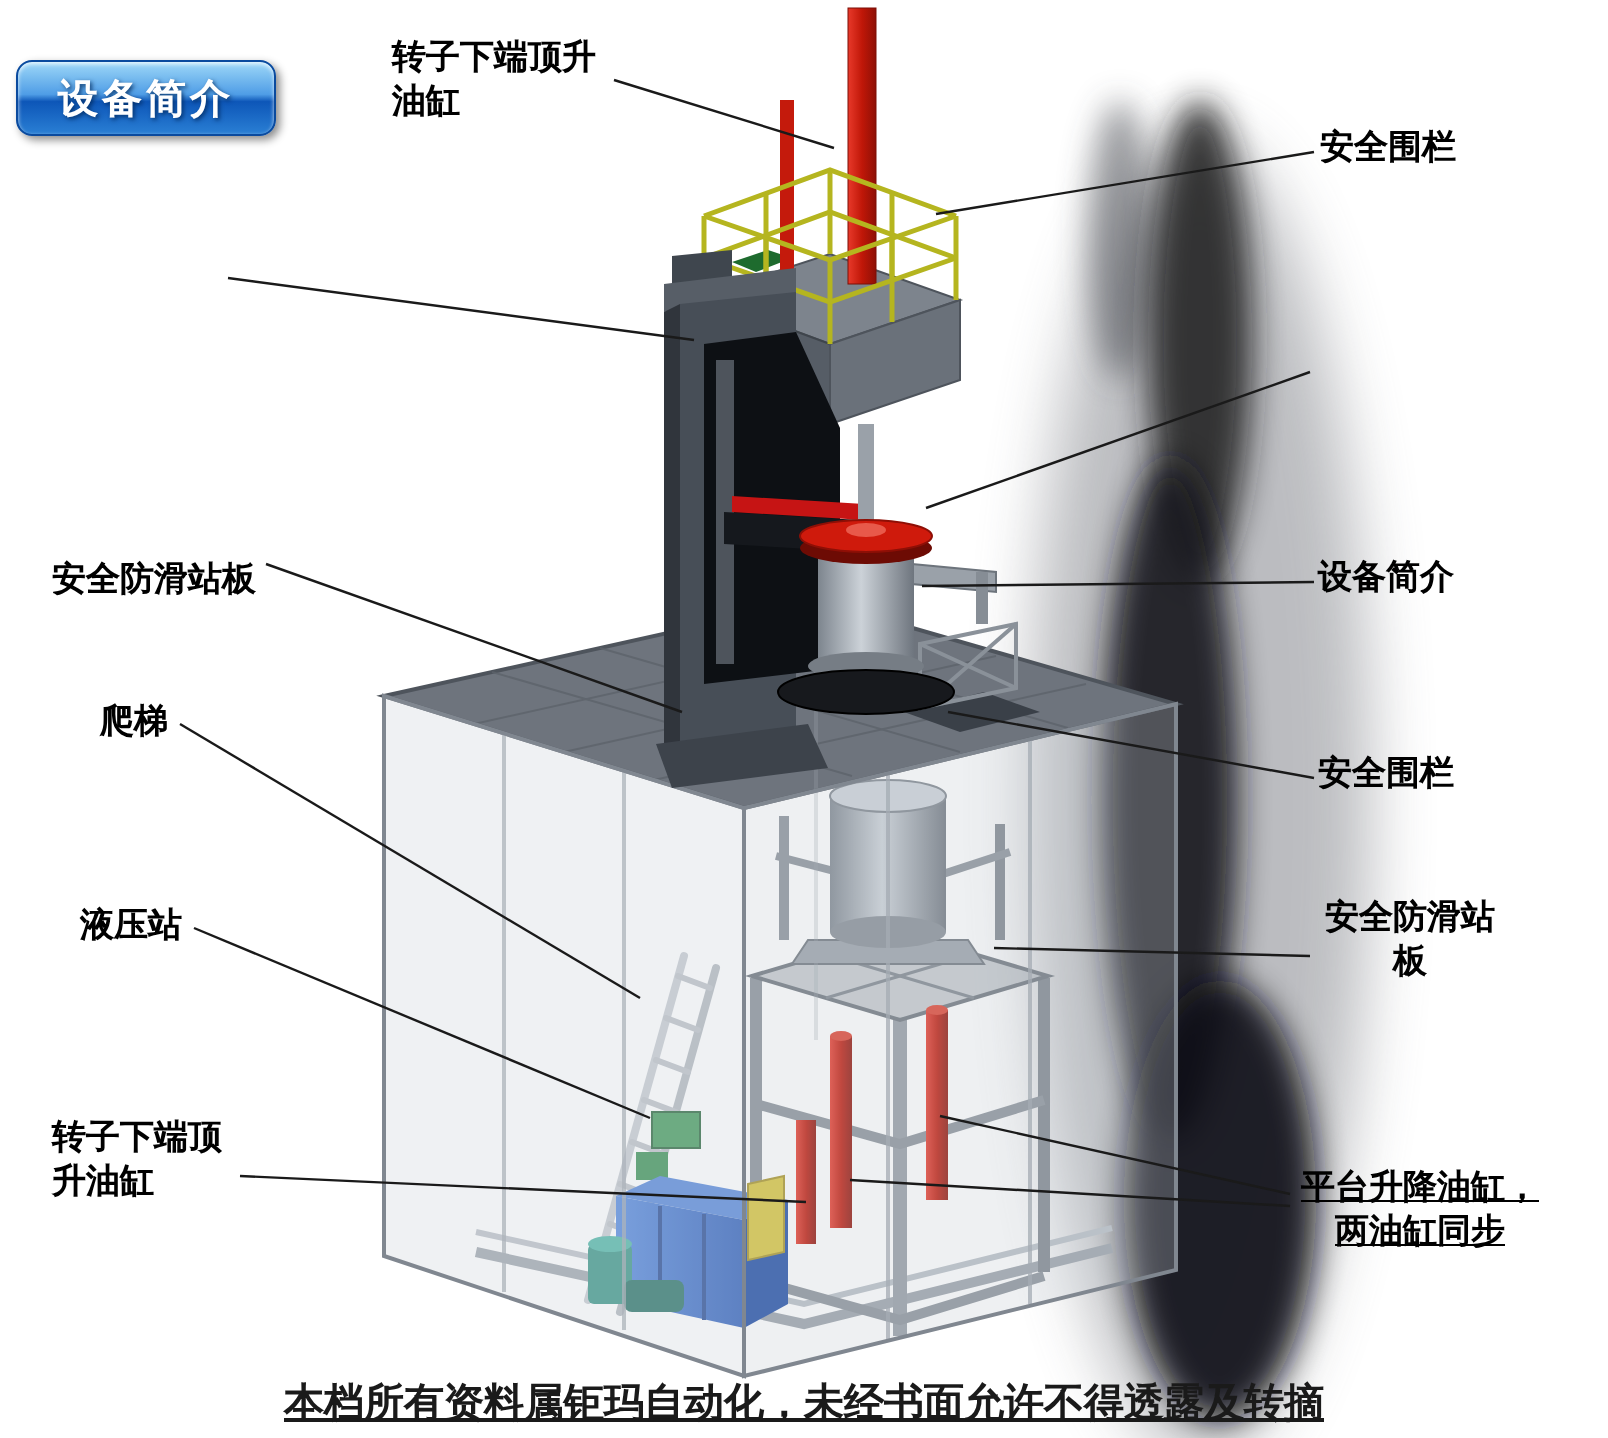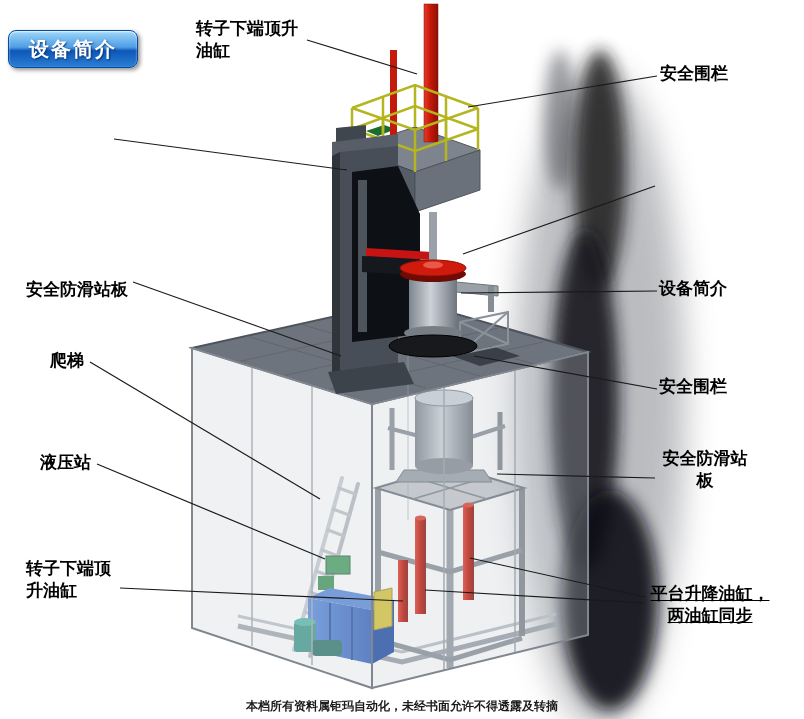--- a/index.html
+++ b/index.html
@@ -9,21 +9,21 @@
   .lbl{position:absolute;font-size:17px;font-weight:600;color:#000;line-height:1.32;z-index:5;}
   .lbl.right{text-align:center;}
   #badge{position:absolute;left:8px;top:30px;width:128px;height:36px;z-index:6;
          display:flex;align-items:center;justify-content:center;
          border-radius:8px;border:1px solid #0a4a9e;
          background:linear-gradient(180deg,#9ed8f8 0%,#4f9de6 45%,#0d56b8 55%,#2a7fd4 100%);
          box-shadow:2px 2px 4px rgba(0,0,0,0.45), inset 0 1px 2px rgba(255,255,255,0.8);
          color:#fff;font-size:20px;font-weight:bold;letter-spacing:2px;
          text-shadow:1px 1px 2px rgba(0,40,90,0.8);}
   #footer{position:absolute;left:0;bottom:4px;width:100%;text-align:center;z-index:5;
-          font-size:12px;font-weight:600;color:#1a1a1a;}
+          font-size:20px;font-weight:600;color:#1a1a1a;text-decoration:underline;}
 </style>
 </head>
 <body>
 
 <div id="stage">
 
   <svg id="diagram" width="804" height="719" viewBox="0 0 804 719">
     <defs>
       <linearGradient id="gBody" x1="0" y1="0" x2="1" y2="0">
         <stop offset="0" stop-color="#7d858e"></stop>

